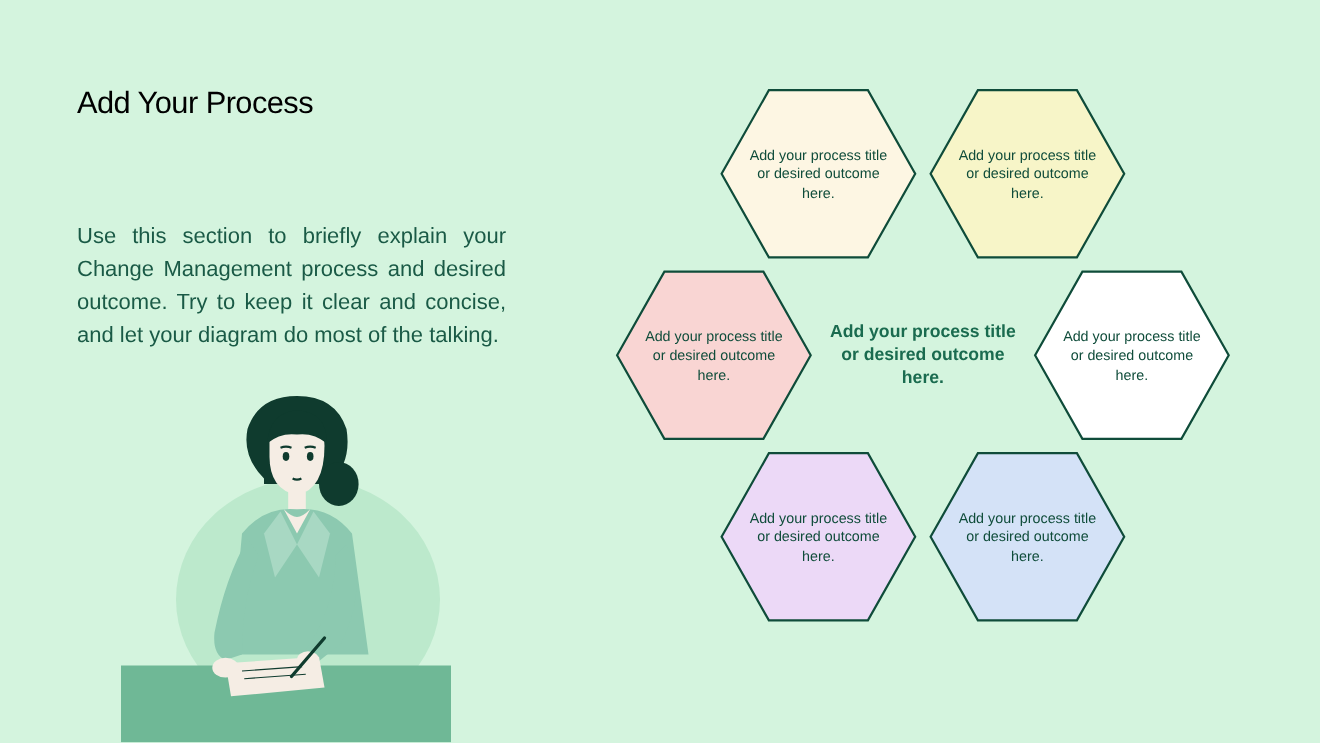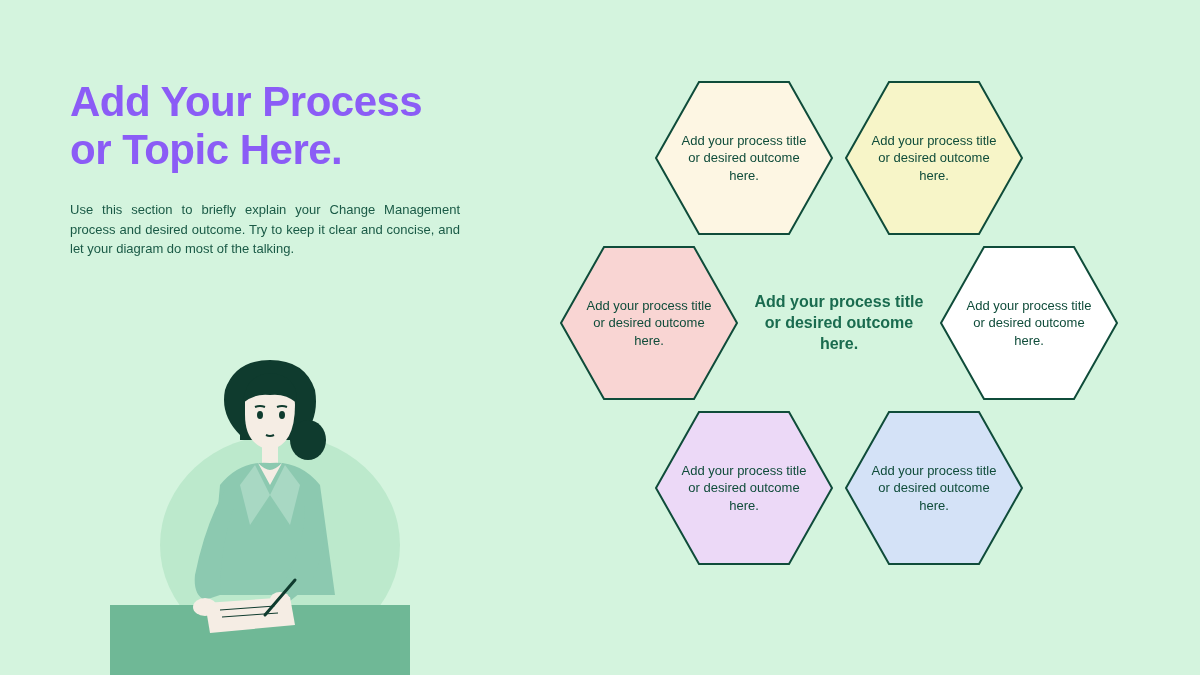--- a/index.html
+++ b/index.html
@@ -8,32 +8,32 @@
     height: 675px;
     background: #d4f4de;
     font-family: -apple-system, BlinkMacSystemFont, "Segoe UI", Arial, sans-serif;
     position: relative;
     overflow: hidden;
   }
   .title {
     position: absolute;
     left: 70px;
     top: 78px;
-    font-size: 42px;
-    font-weight: 700;
-    color: #8b5cf6;
+    font-size: 28px;
+    font-weight: 400;
+    color: #000000;
     line-height: 1.15;
     letter-spacing: -0.5px;
   }
   .desc {
     position: absolute;
     left: 70px;
     top: 200px;
     width: 390px;
-    font-size: 13px;
+    font-size: 20px;
     color: #1a5a46;
     line-height: 1.5;
     text-align: justify;
   }
   .illustration {
     position: absolute;
     left: 110px;
     bottom: 0;
     width: 300px;
     height: 330px;
@@ -77,21 +77,20 @@
     font-weight: 700;
     color: #1a6b4f;
     line-height: 1.3;
   }
 </style>
 </head>
 <body>
 
 <div class="title">
   <span>Add Your Process</span><br>
-  <span>or Topic Here.</span>
 </div>
 
 <div class="desc">Use this section to briefly explain your Change Management process and desired outcome. Try to keep it clear and concise, and let your diagram do most of the talking.</div>
 
 <div class="illustration">
   <svg viewBox="0 0 300 330" xmlns="http://www.w3.org/2000/svg">
 
     <ellipse cx="170" cy="200" rx="120" ry="110" fill="#bce9cc"></ellipse>
 
     <path d="M130 90 Q110 70 115 45 Q125 15 160 15 Q195 15 205 45 Q210 75 190 95 L130 95 Z" fill="#0f3b2e"></path>

